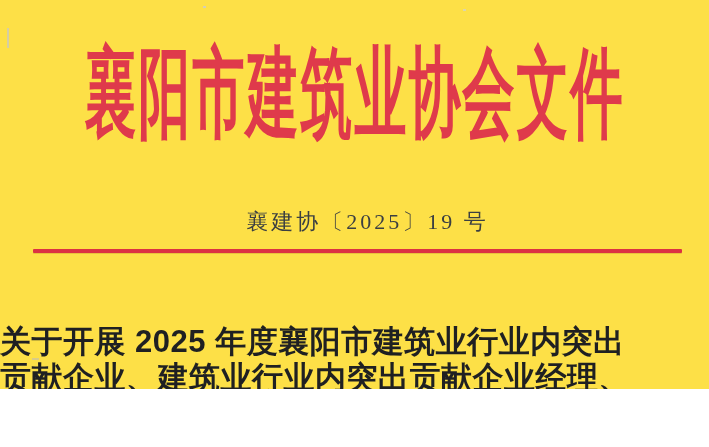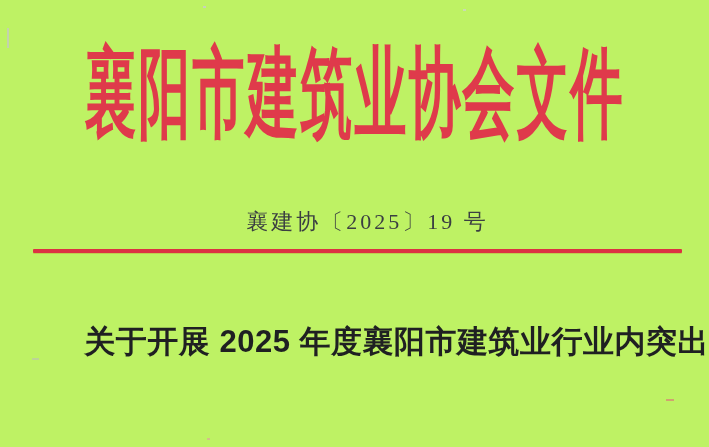--- a/index.html
+++ b/index.html
@@ -3,22 +3,22 @@
 <meta charset="utf-8">
 <style>
   html, body {
     margin: 0;
     padding: 0;
     background: #ffffff;
   }
   .page {
     position: relative;
     width: 709px;
-    height: 447px;
-    background: #bef264;
+    height: 389px;
+    background: #fde047;
     overflow: hidden;
     font-family: "Liberation Serif", "DejaVu Serif", serif;
   }
   
   .org-title {
     position: absolute;
     top: 45px;
     left: 0;
     width: 709px;
     text-align: center;
@@ -53,21 +53,21 @@
     height: 4px;
     border-radius: 1px;
     box-shadow: 0 1px 0 rgba(196,140,40,0.35);
   }
   
   .notice-title {
     position: absolute;
     top: 324px;
     left: 0;
     width: 709px;
-    text-align: right;
+    text-align: left;
     font-family: "Liberation Sans", "DejaVu Sans", sans-serif;
     font-weight: bold;
     font-size: 31px;
     line-height: 35.5px;
     color: #1f2022;
     letter-spacing: 0.5px;
   }
   .notice-title .line {
     white-space: nowrap;
   }
@@ -88,20 +88,21 @@
 <div class="page">
 
   <div class="org-title" style="color: rgb(223, 58, 75);">襄阳市建筑业协会文件</div>
 
   <div class="doc-number">襄建协〔2025〕19 号</div>
 
   <div class="red-divider" style="background: rgb(220, 50, 67);"></div>
 
   <div class="notice-title">
     <div class="line">关于开展 2025 年度襄阳市建筑业行业内突出</div>
+    <div class="line">贡献企业、建筑业行业内突出贡献企业经理、</div>
   </div>
 
   <div class="artifact a1"></div>
   <div class="artifact a2"></div>
   <div class="artifact a3"></div>
   <div class="artifact a4"></div>
   <div class="artifact a5"></div>
   <div class="artifact a6"></div>
 
 </div>

